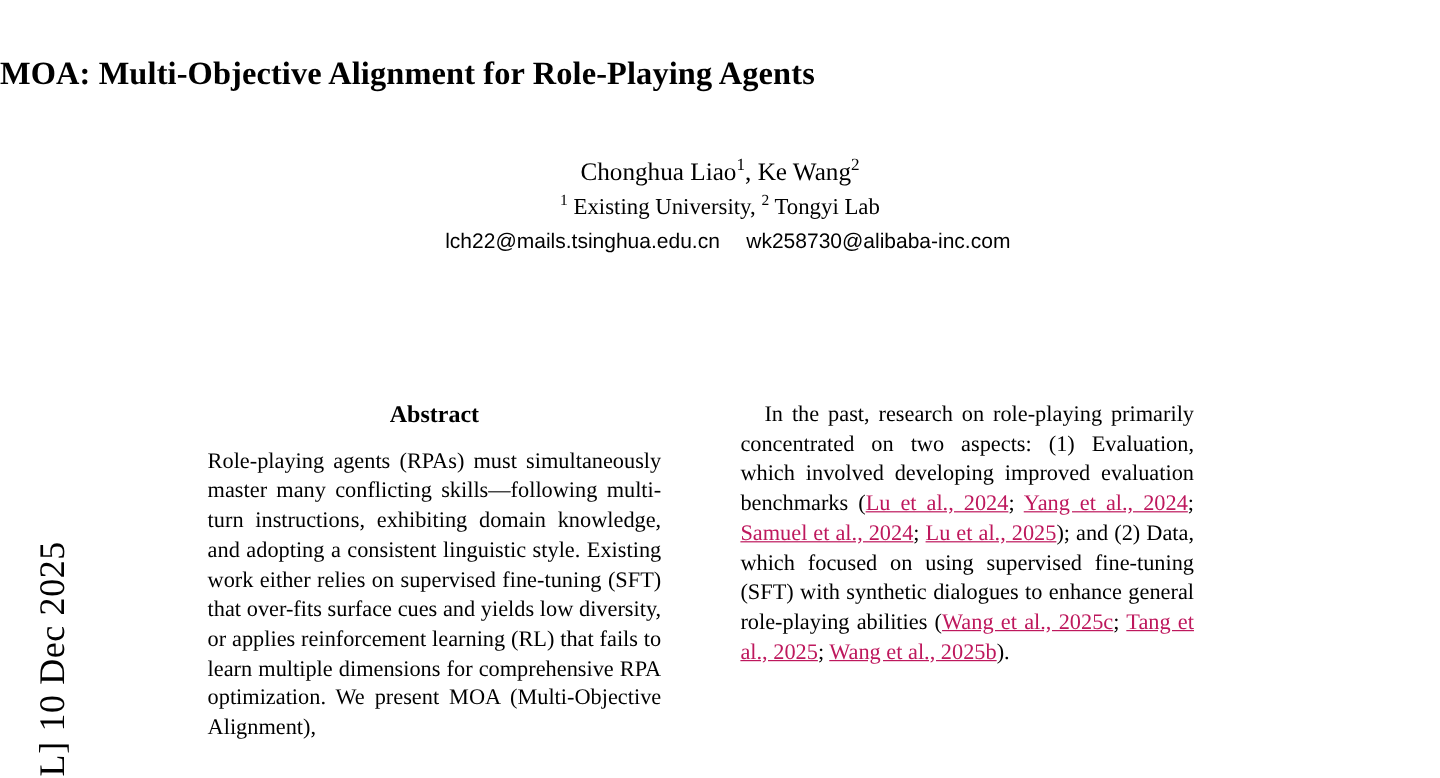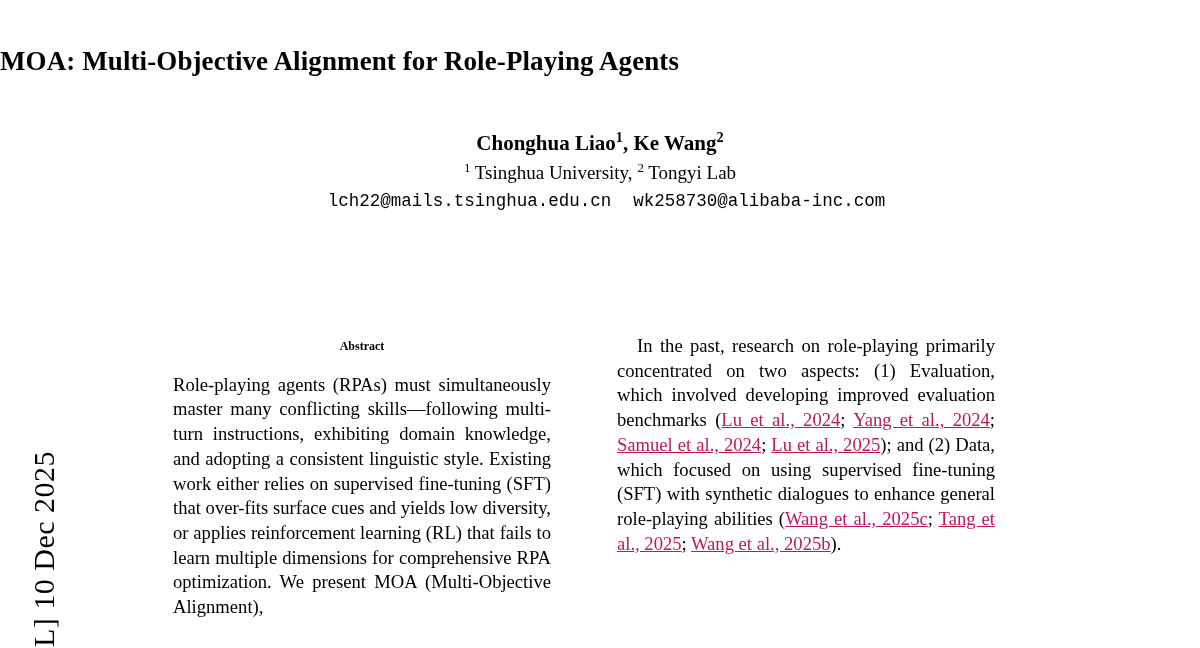--- a/index.html
+++ b/index.html
@@ -44,30 +44,30 @@
 
   .authors {
     position: absolute;
     left: 0;
     right: 0;
     top: 128px;
     text-align: center;
   }
   .author-line {
     font-size: 21px;
-    font-weight: bold;
+    font-weight: normal;
     line-height: 30px;
   }
   .affil-line {
     font-size: 19px;
     font-weight: normal;
     line-height: 29px;
   }
   .email-line {
-    font-family: Liberation Mono, monospace;
+    font-family: Liberation Sans, sans-serif;
     font-size: 17.5px;
     line-height: 28px;
     letter-spacing: 0px;
     margin-left: 13px;
   }
   .email-gap { display: inline-block; width: 22px; }
   sup { font-size: 0.68em; vertical-align: super; line-height: 0; }
 
   .columns {
     position: absolute;
@@ -83,21 +83,21 @@
     font-size: 18.6px;
     line-height: 24.7px;
     text-align: justify;
     text-justify: inter-word;
   }
   .col-left { left: 173px; }
   .col-right { left: 617px; }
 
   .abstract-head {
     text-align: center;
-    font-size: 12px;
+    font-size: 20px;
     font-weight: bold;
     margin: 0 0 14px 0;
   }
   p {
     margin: 0;
     text-indent: 0;
   }
   p.indent { text-indent: 20px; }
   .cite { color: #be185d; }
   .bold { font-weight: normal; }
@@ -109,21 +109,21 @@
 
   <div class="arxiv-stamp">L]  10 Dec 2025</div>
 
   <div class="title">MOA: Multi-Objective Alignment for Role-Playing Agents</div>
 
   <div class="authors">
     <div class="author-line">
       <span>Chonghua Liao</span><sup>1</sup><span>, Ke Wang</span><sup>2</sup>
     </div>
     <div class="affil-line">
-      <sup>1</sup><span> Tsinghua University, </span><sup>2</sup><span> Tongyi Lab</span>
+      <sup>1</sup><span> Existing University, </span><sup>2</sup><span> Tongyi Lab</span>
     </div>
     <div class="email-line">
       <span>lch22@mails.tsinghua.edu.cn</span><span class="email-gap"></span><span>wk258730@alibaba-inc.com</span>
     </div>
   </div>
 
   <div class="columns">
 
     <div class="col col-left">
       <div class="abstract-head">Abstract</div>

